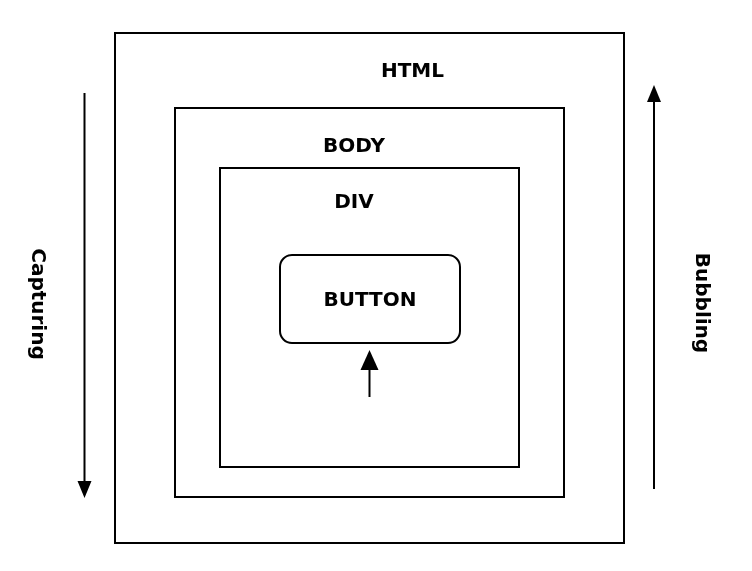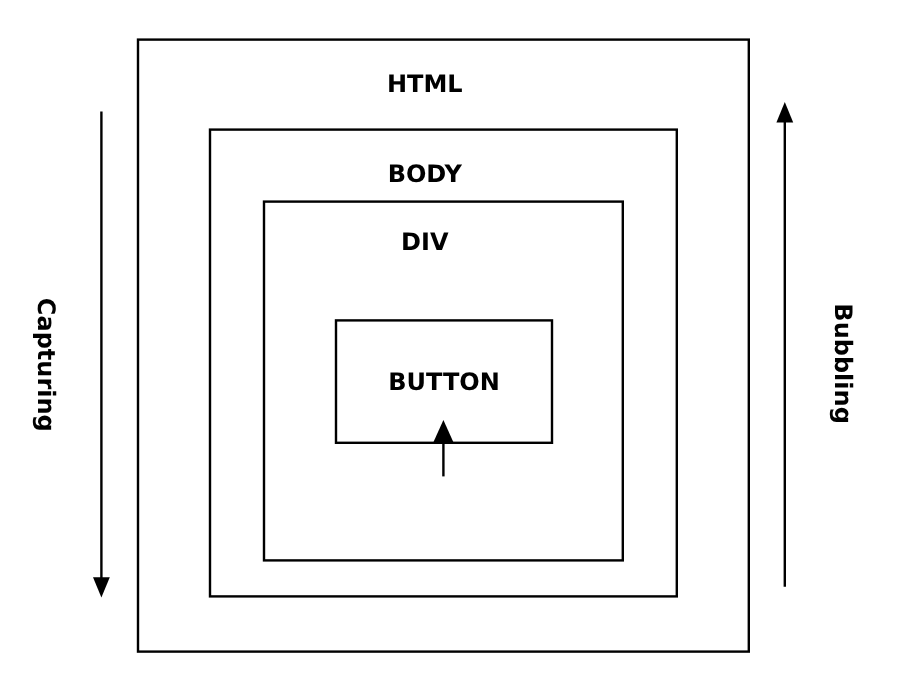--- a/index.html
+++ b/index.html
@@ -17,32 +17,32 @@
   }
   .box {
     position: absolute;
     border: 2px solid var(--stroke, #000000);
     background: transparent;
     box-sizing: border-box;
   }
   .html-box   { left: 114px; top: 32px;  width: 511px; height: 512px; }
   .body-box   { left: 174px; top: 107px; width: 391px; height: 391px; }
   .div-box    { left: 219px; top: 167px; width: 301px; height: 301px; }
-  .button-box { left: 279px; top: 266px; width: 182px; height: 104px;
-                display: flex; align-items: center; justify-content: center; }
+  .button-box { left: 279px; top: 254px; width: 182px; height: 90px;
+                display: flex; align-items: center; justify-content: center; border-radius: 13px; }
   .lbl {
     position: absolute;
     font-weight: bold;
     font-size: 20px;
     line-height: 24px;
     color: var(--text, #000000);
     text-align: center;
     white-space: nowrap;
   }
-  .html-label   { left: 264px; top: 58px;  width: 180px; }
+  .html-label   { left: 264px; top: 58px;  width: 180px; text-align: right; }
   .body-label   { left: 264px; top: 133px; width: 180px; }
   .div-label    { left: 264px; top: 189px; width: 180px; }
   .button-label { position: static; }
   .target-label { left: 279px; top: 399px; width: 180px; }
   .vertical {
     width: 120px;
     height: 24px;
     transform: rotate(90deg);
   }
   .capturing-label { left: -21px; top: 292px; }

